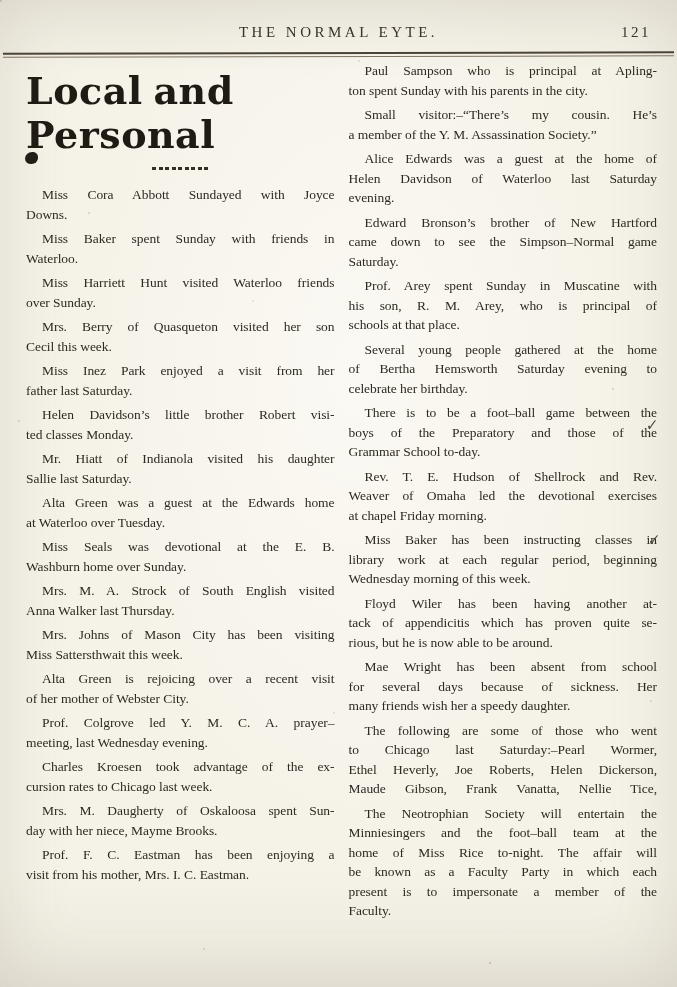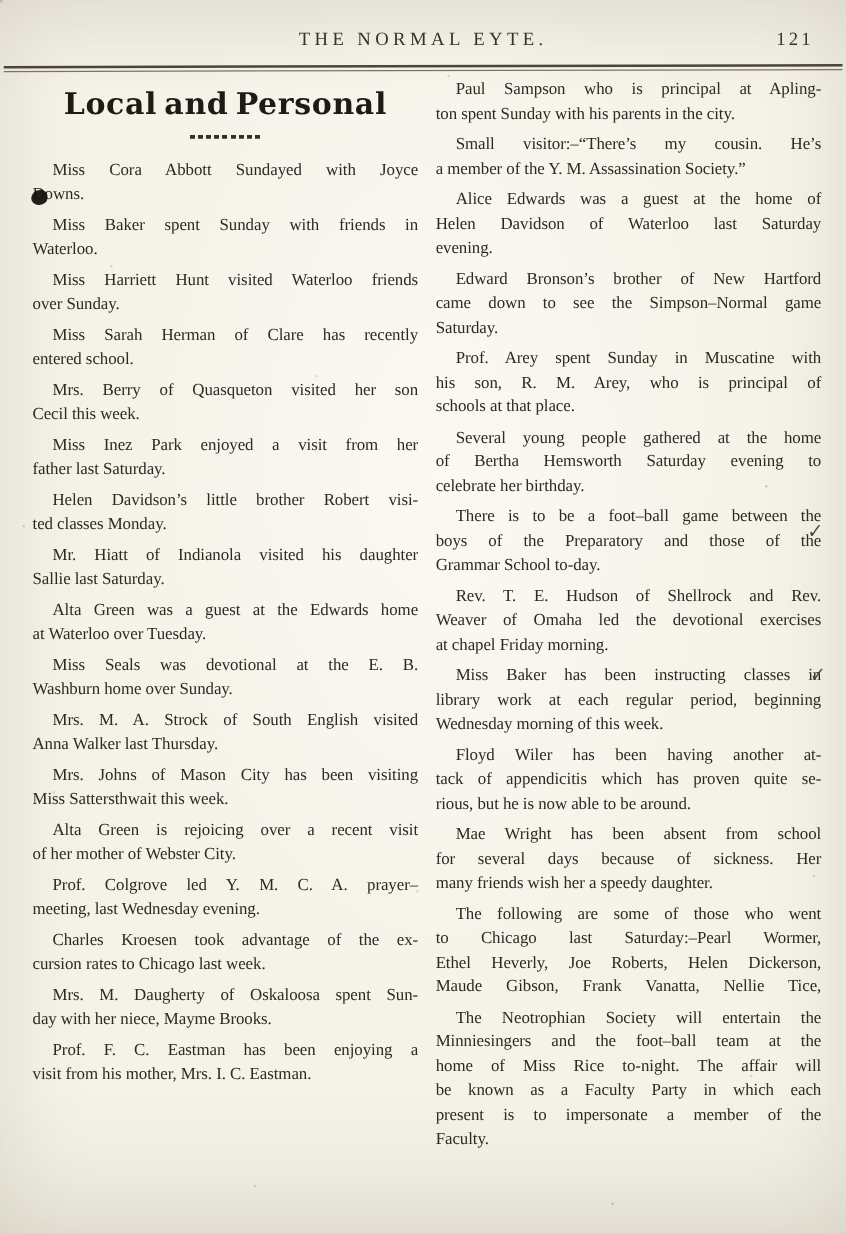--- a/index.html
+++ b/index.html
@@ -40,23 +40,23 @@
   .header-rule{
     margin:4px 3px 0 3px;height:2px;
     border-top:2px solid #4c4436;
     border-bottom:1px solid #7d7361;
     transform:rotate(-0.12deg);
   }
   .columns{display:flex;gap:14px;padding:4px 20px 0 26px;}
   .col{flex:1 1 0;min-width:0;}
   .section-heading{
     font-family:"DejaVu Serif", serif;
-    font-weight:bold;font-size:24px;line-height:1.15;
+    font-weight:bold;font-size:38px;line-height:1.15;
     letter-spacing:.5px;word-spacing:-3px;
-    text-align:center;color:#1f1b14;margin-top:8px;
+    color:#1f1b14;margin-top:8px;
   }
   .heading-ornament{
     width:56px;height:3px;margin:11px auto 15px auto;
     background:repeating-linear-gradient(90deg,#353026 0 4px, rgba(0,0,0,0) 4px 6.5px);
   }
   .para{margin:0 0 5px 0;}
   .line{
     font-size:13.5px;line-height:19.5px;height:19.5px;
     letter-spacing:-0.05px;
     text-align:justify;text-align-last:justify;
@@ -99,24 +99,20 @@
           </div>
           <div class="para">
             <div class="line first">Miss Baker spent Sunday with friends in</div>
             <div class="line last">Waterloo.</div>
           </div>
           <div class="para">
             <div class="line first">Miss Harriett Hunt visited Waterloo friends</div>
             <div class="line last">over Sunday.</div>
           </div>
           <div class="para">
-            <div class="line first">Miss Sarah Herman of Clare has recently</div>
-            <div class="line last">entered school.</div>
-          </div>
-          <div class="para">
             <div class="line first">Mrs. Berry of Quasqueton visited her son</div>
             <div class="line last">Cecil this week.</div>
           </div>
           <div class="para">
             <div class="line first">Miss Inez Park enjoyed a visit from her</div>
             <div class="line last">father last Saturday.</div>
           </div>
           <div class="para">
             <div class="line first">Helen Davidson’s little brother Robert visi-</div>
             <div class="line last">ted classes Monday.</div>

